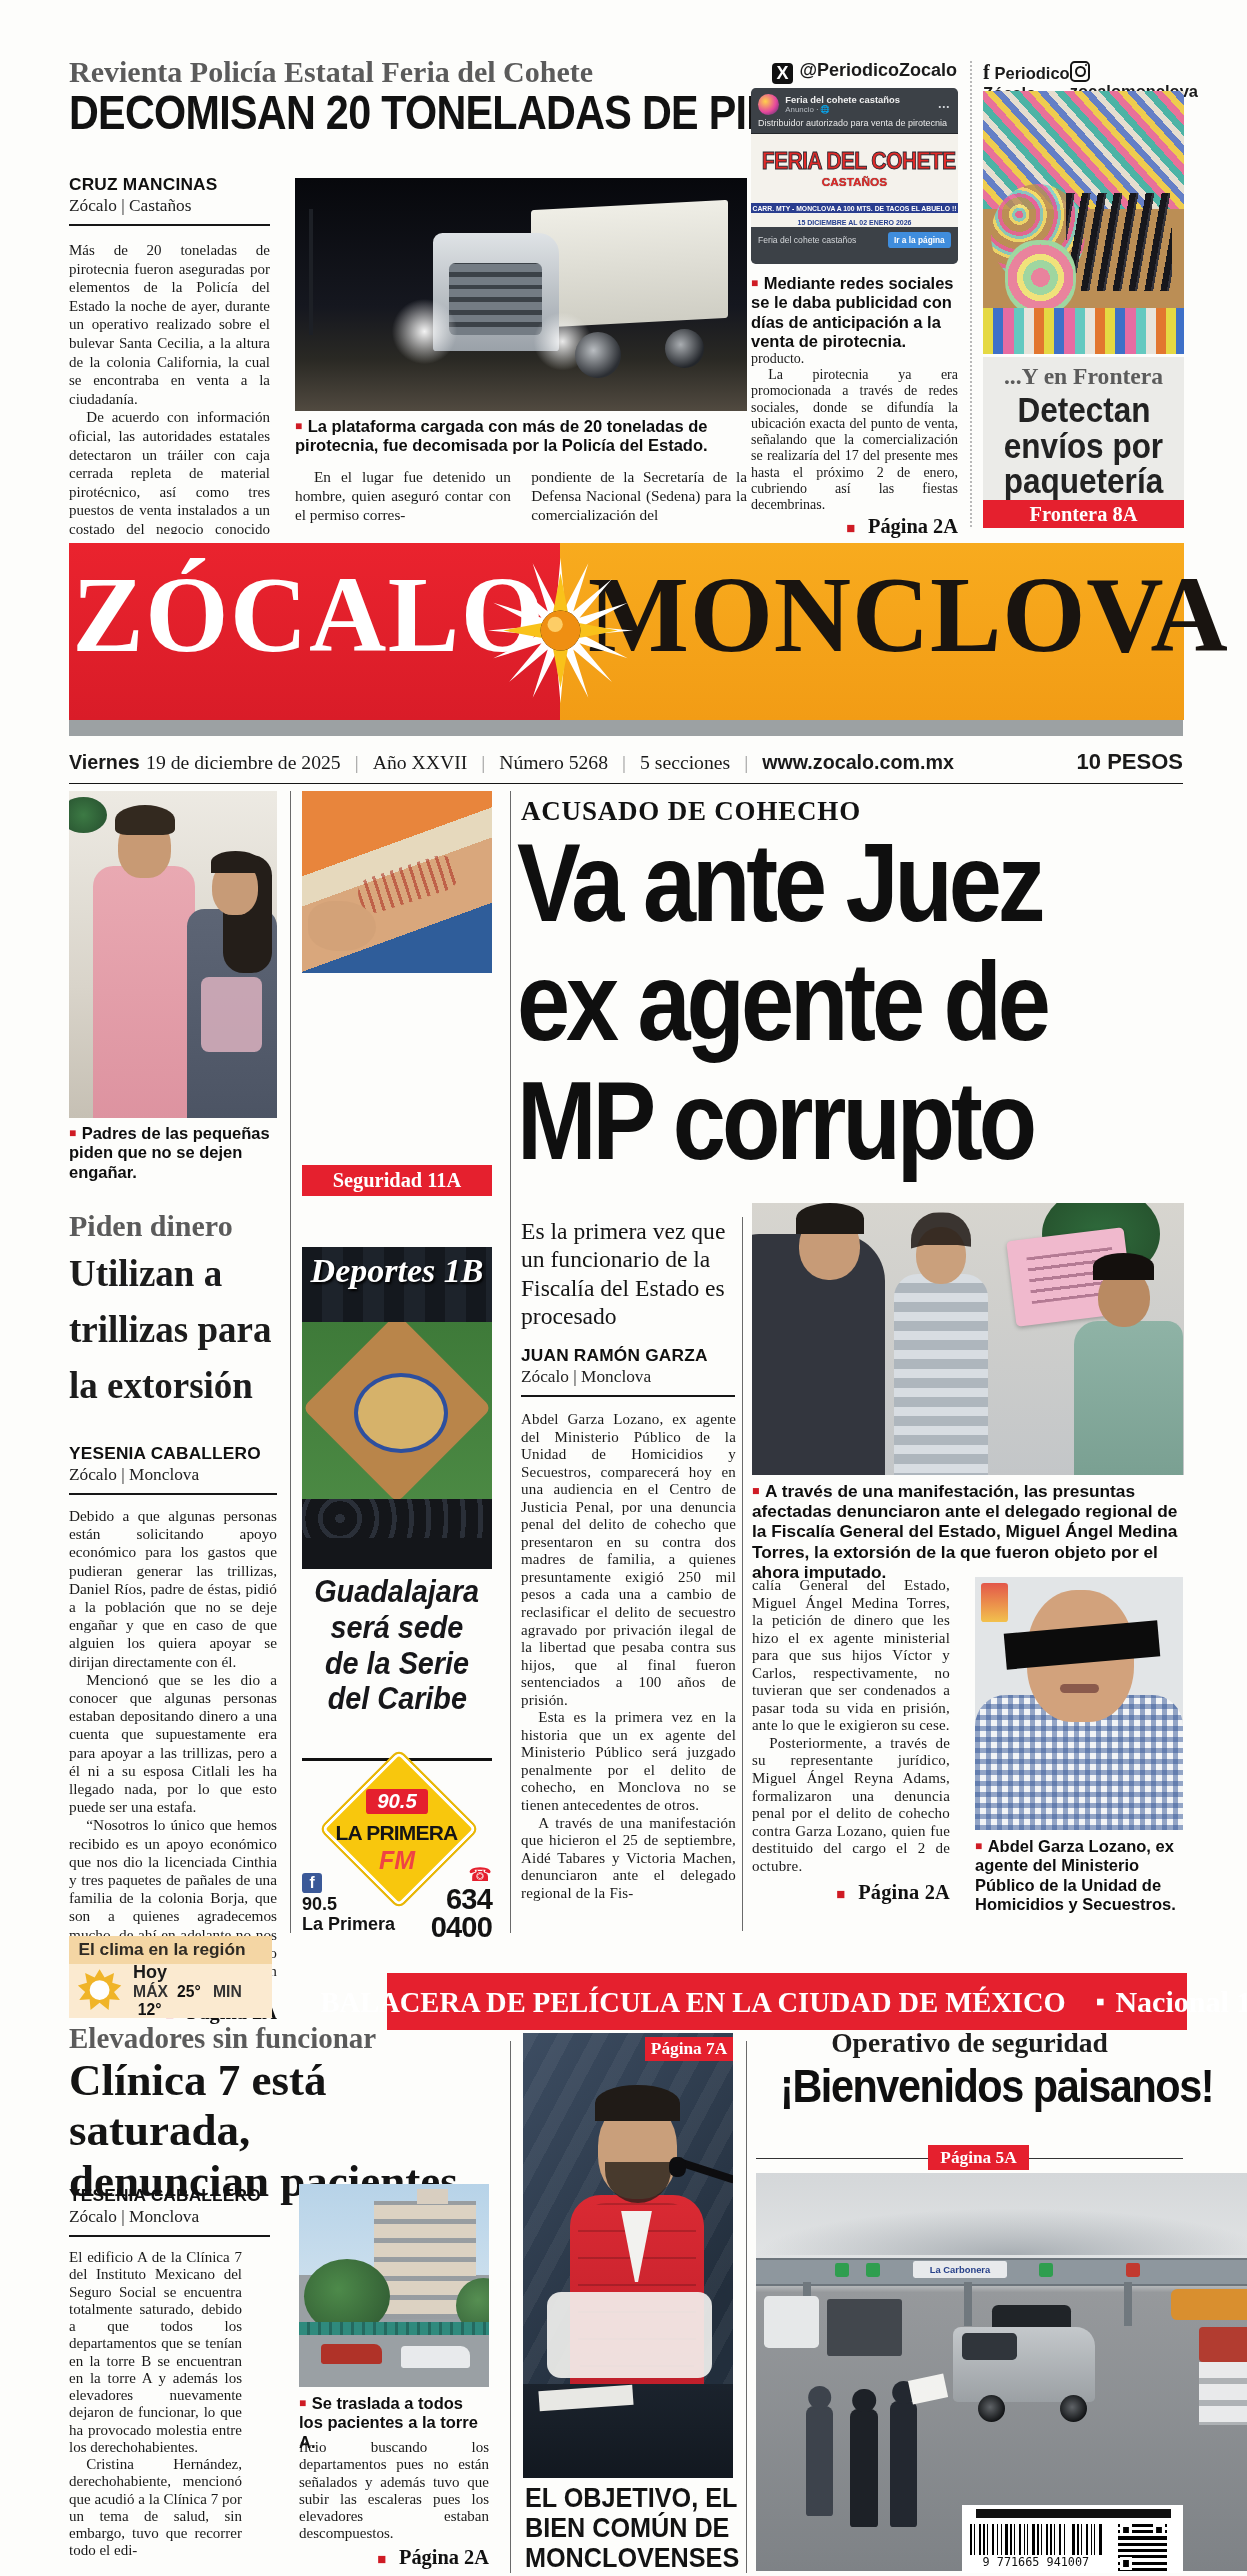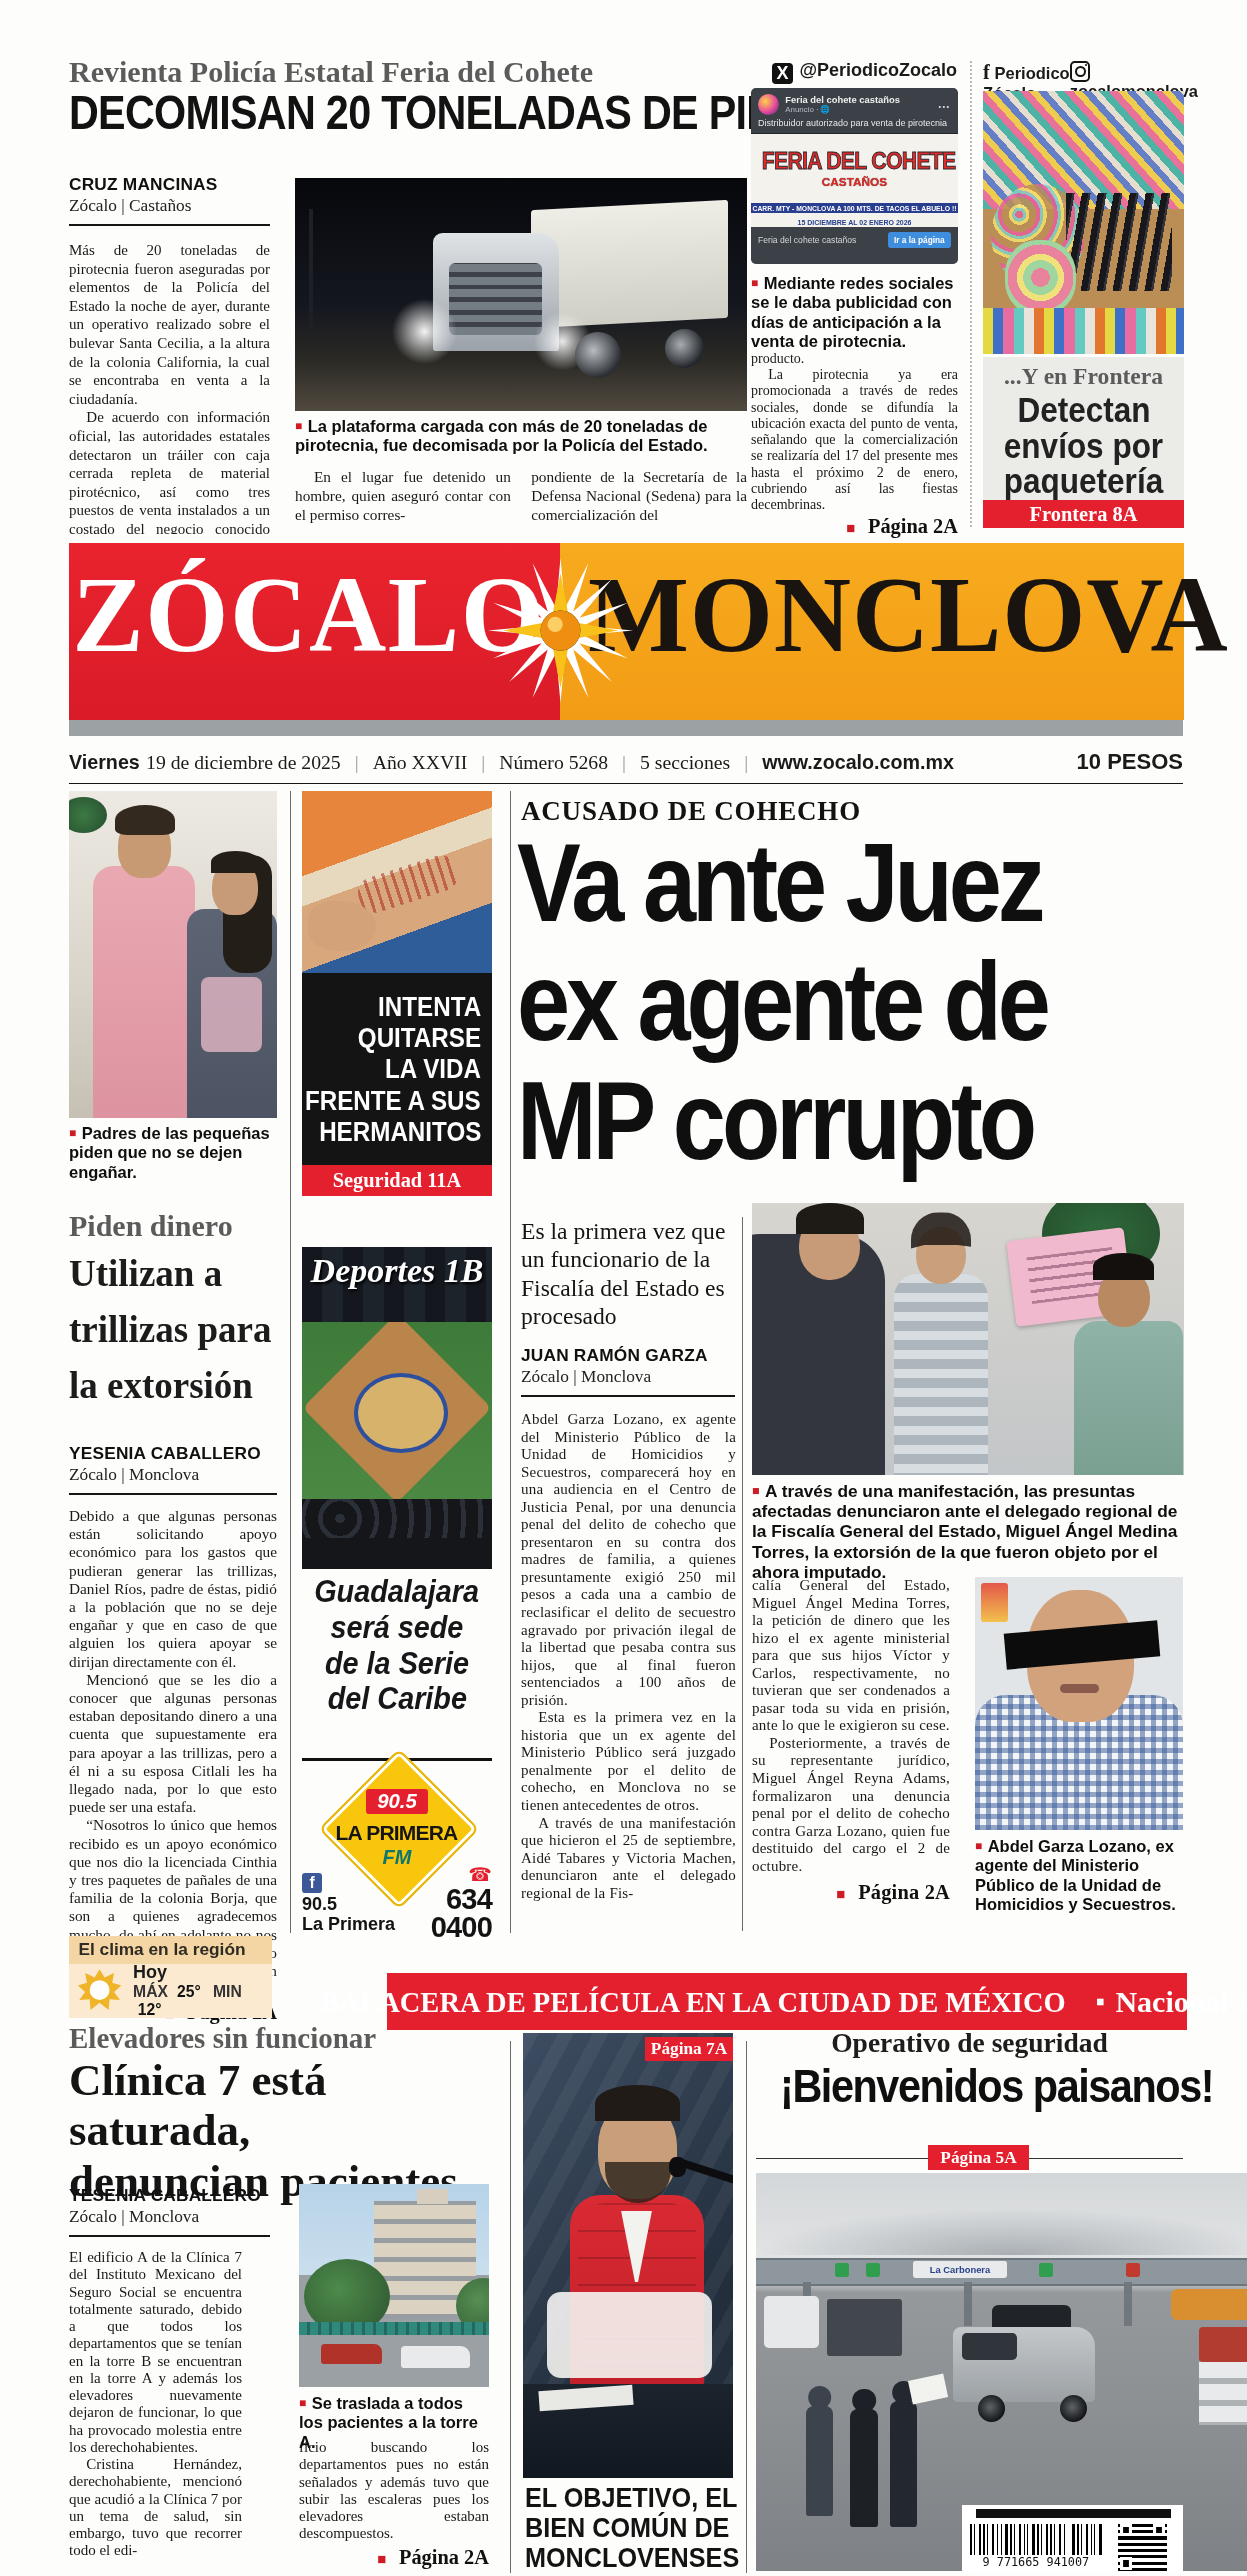--- a/index.html
+++ b/index.html
@@ -227,29 +227,20 @@
           <span style="font-weight:900;color:#111;margin-left:4.7px">12°</span>
         </div>
       </div>
     </div>
   </div>
 
   <div class="photo" style="left:302px;top:791px;width:190px;height:182px;background:linear-gradient(160deg,#e8853c 0%,#e8853c 34%,#e6d9bd 34%,#e6d9bd 46%,#d9a77c 46%,#d9a77c 72%,#2f5d9a 72%)">
     <div class="abs" style="left:55px;top:75px;width:102px;height:36px;transform:rotate(-18deg);background:repeating-linear-gradient(90deg,rgba(170,40,30,.55) 0 3.1px,rgba(0,0,0,0) 3.1px 9.4px);border-radius:15.7px"></div>
     <div class="abs" style="left:6.3px;top:110px;width:68px;height:50px;background:#d3a278;border-radius:40% 55% 50% 45%"></div>
   </div>
-  <div class="abs" style="left:302px;top:973px;width:190px;height:192px;background:#141414;display:flex;flex-direction:column;justify-content:center;align-items:flex-end;padding-right:11px;box-sizing:border-box">
-    <div class="sans" style="font-weight:bold;font-size:27.5px;line-height:1.13;color:#fff;text-align:right">
-      <div><span class="condR">INTENTA</span></div>
-      <div><span class="condR">QUITARSE</span></div>
-      <div><span class="condR">LA VIDA</span></div>
-      <div><span class="condR">FRENTE A SUS</span></div>
-      <div><span class="condR">HERMANITOS</span></div>
-    </div>
-  </div>
   <div class="abs tab" style="left:302px;top:1165px;width:190px;height:31px;font-size:20.4px">Seguridad 11A</div>
 
   <div class="photo" style="left:302px;top:1247px;width:190px;height:322px;background:#101419">
     <div class="abs" style="left:0;top:75px;width:100%;height:189px;background:linear-gradient(180deg,#3e7a39,#4c8a44)"></div>
     <div class="abs" style="left:28px;top:94px;width:134px;height:134px;transform:rotate(45deg);background:#b9854a;border-radius:7.9px"></div>
     <div class="abs" style="left:52px;top:126px;width:86px;height:72px;border-radius:50%;background:#d6b26a;border:4.7px solid #2d4f9e"></div>
     <div class="abs" style="left:0;top:0;width:100%;height:75px;background:repeating-linear-gradient(90deg,#14181e 0 20.4px,#1d232b 20.4px 41px)"></div>
     <div class="abs" style="left:0;bottom:0;width:100%;height:68px;background:#14161a"></div>
     <div class="abs" style="left:0;bottom:31px;width:100%;height:39px;background:repeating-radial-gradient(circle at 20% 50%,#2a2f38 0 4.7px,#14161a 4.7px 17.3px)"></div>
     <div class="abs serif" style="left:0;top:4.7px;width:100%;text-align:center;font-weight:bold;font-style:italic;font-size:34px;color:#fff;text-shadow:1.6px 1.6px 2.4px #000">Deportes 1B</div>
@@ -261,21 +252,21 @@
     <div><span class="condC">del Caribe</span></div>
   </div>
   <div class="abs" style="left:302px;top:1758px;width:190px;border-top:3.9px solid #111"></div>
 
   <div class="abs" style="left:302px;top:1769px;width:190px;height:167px">
     <div class="abs" style="left:40px;top:3.1px;width:110px;height:110px;transform:rotate(45deg);background:#f8c70d;border:2.4px solid #e8b606;border-radius:7.9px;box-shadow:inset 0 0 0 3.1px #fff"></div>
     <div class="abs" style="left:44px;top:20.4px;width:102px;text-align:center">
       <span class="sans" style="display:inline-block;background:#e5202e;color:#fff;font-weight:900;font-style:italic;font-size:20.4px;padding:0.8px 11px;border-radius:3.1px">90.5</span>
     </div>
     <div class="abs sans" style="left:31px;top:52px;width:127px;text-align:center;font-weight:900;font-size:21px;letter-spacing:-0.8px;color:#151515">LA PRIMERA</div>
-    <div class="abs sans" style="left:44px;top:77px;width:102px;text-align:center;font-weight:900;font-style:italic;font-size:20px;color:#0f766e">FM</div>
+    <div class="abs sans" style="left:44px;top:77px;width:102px;text-align:center;font-weight:900;font-style:italic;font-size:25px;color:#ef4444">FM</div>
     <div class="abs" style="left:0;top:104px">
       <span class="sans" style="display:inline-block;background:#3b5998;color:#fff;width:20.4px;height:20.4px;text-align:center;font-weight:bold;font-size:15.7px;line-height:20.4px;border-radius:3.1px">f</span>
       <div class="sans" style="font-weight:900;font-size:18px;line-height:1.1;color:#131313;margin-top:1.6px">
         <div>90.5</div>
         <div>La Primera</div>
       </div>
     </div>
     <div class="abs" style="right:0;top:94px;text-align:right">
       <span style="color:#e5202e;font-size:19px">☎</span>
       <div class="sans" style="font-weight:900;font-size:29px;line-height:.95;color:#131313;letter-spacing:-0.8px">

